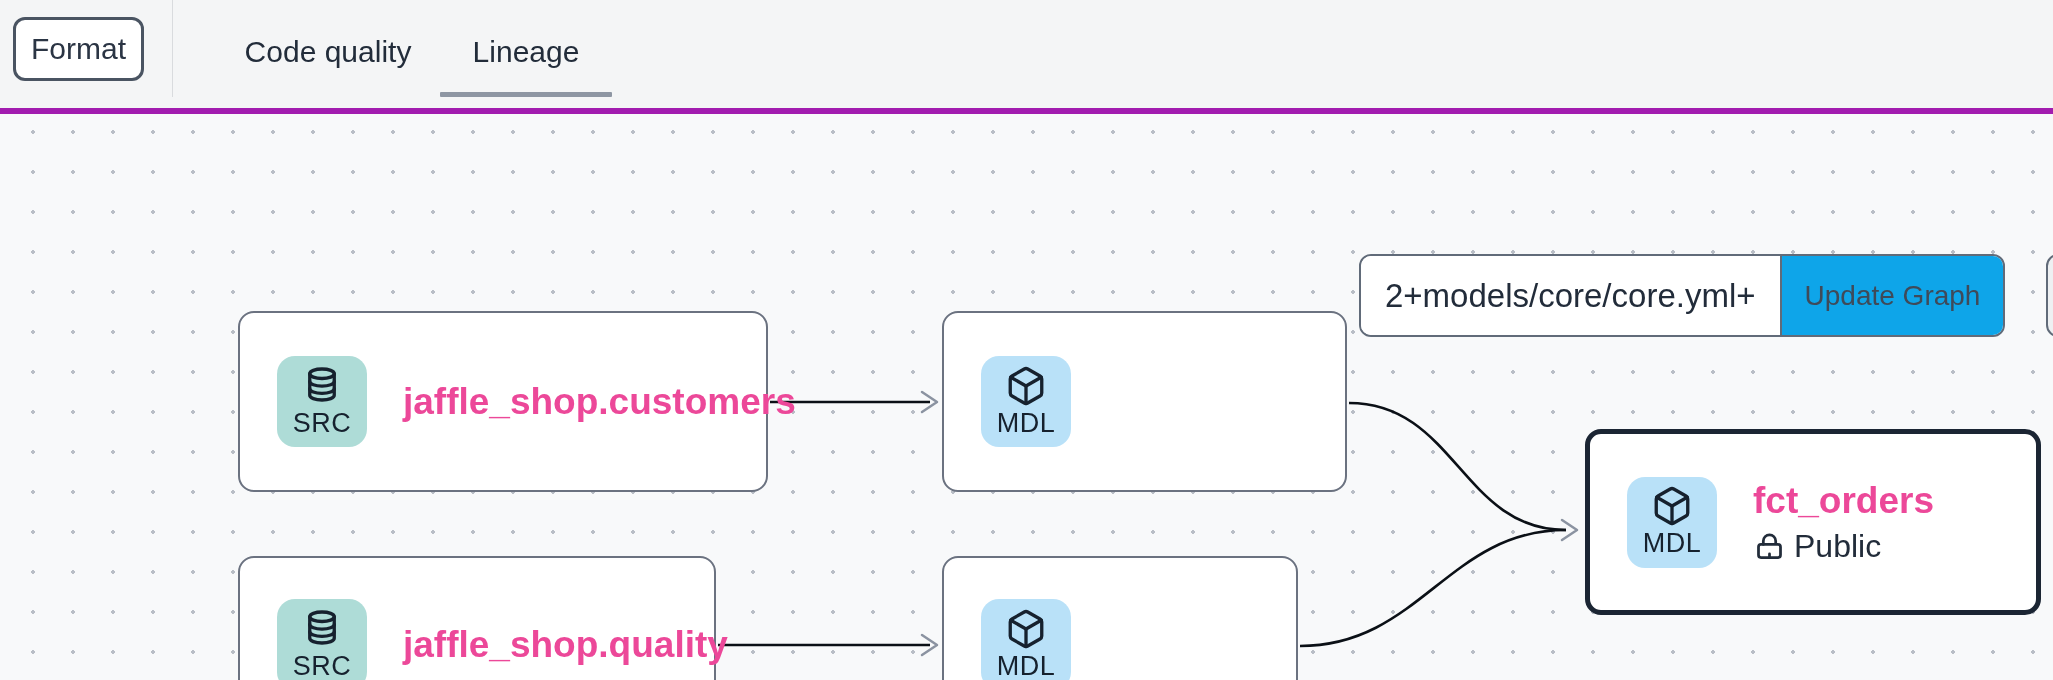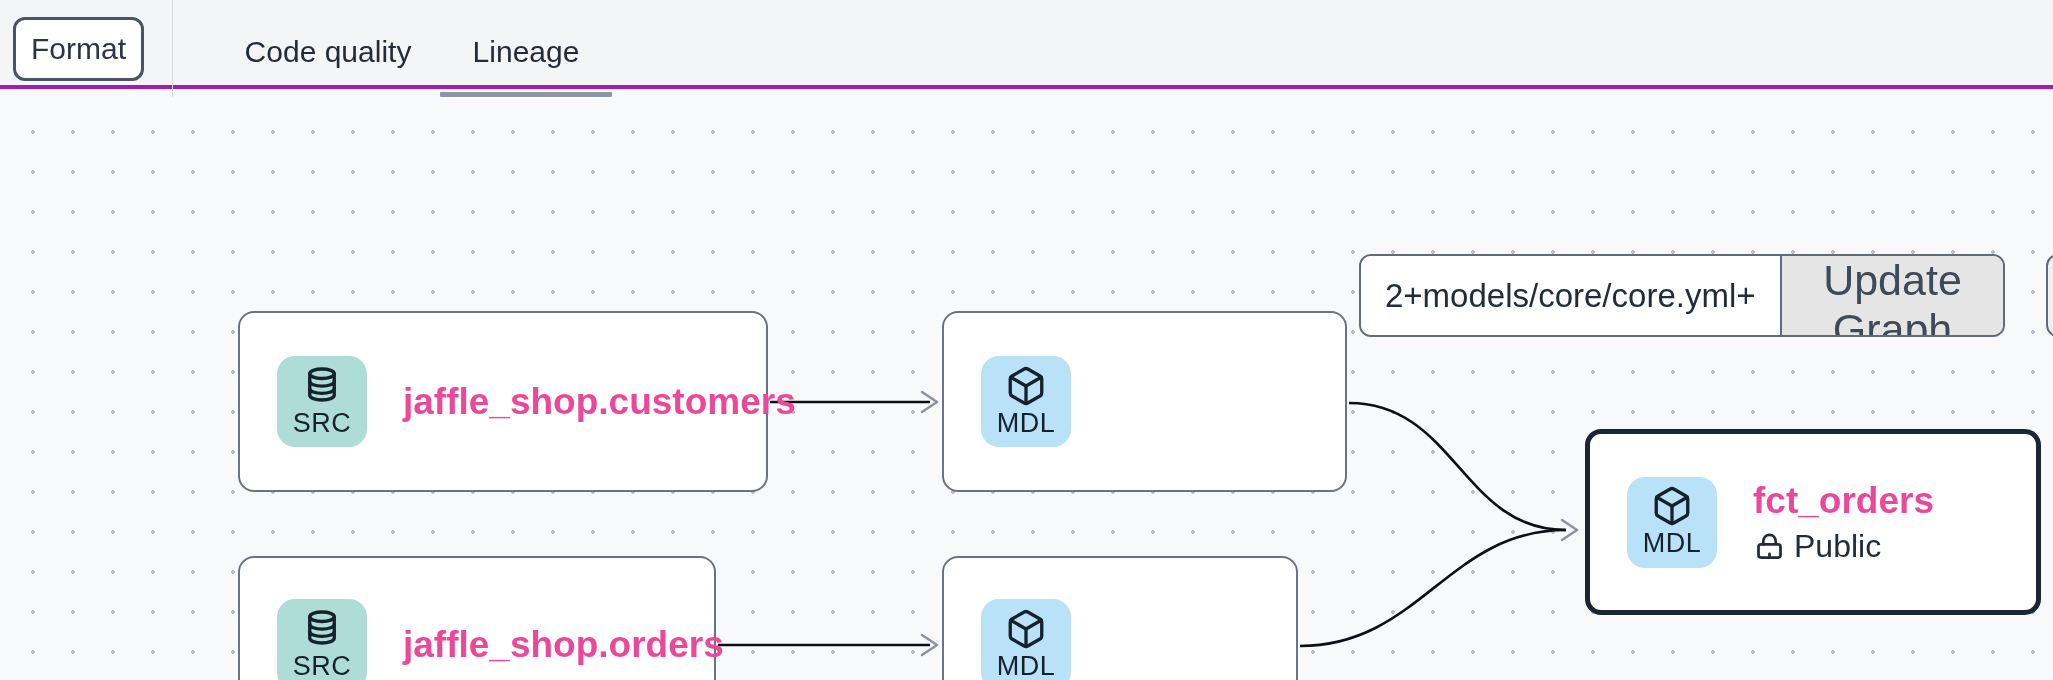--- a/index.html
+++ b/index.html
@@ -6,23 +6,23 @@
   html, body { width: 2053px; height: 680px; overflow: hidden; }
   body {
     font-family: "Liberation Sans", "DejaVu Sans", sans-serif;
     color: #1c2634;
     background: var(--canvas-bg, #f8f9fa);
     position: relative;
   }
 
   
   .topbar {
-    position: absolute; left: 0; top: 0; width: 2053px; height: 89px;
+    position: absolute; left: 0; top: 0; width: 2053px; height: 114px;
     background: var(--topbar-bg, #f4f5f6);
-    border-bottom: 4px solid #a21caf;
+    border-bottom: 6px solid #a21caf;
     z-index: 5;
   }
   .format-btn {
     position: absolute; left: 13px; top: 17px; width: 131px; height: 64px;
     background: #ffffff; border: 3px solid #4a5462; border-radius: 12px;
     font-size: 30px; color: #2b3544; font-family: inherit;
     display: flex; align-items: center; justify-content: center;
     cursor: pointer;
   }
   .topbar-divider {
@@ -88,22 +88,22 @@
     border: 2.5px solid #616b79; border-radius: 12px;
     display: flex; overflow: hidden; z-index: 4; background: #ffffff;
   }
   .selector-input {
     width: 419px; height: 100%; border: none; outline: none;
     background: #ffffff; padding: 0 24px;
     font-size: 33px; color: #222c3a; font-family: inherit;
   }
   .selector-btn {
     flex: 1; border: none; border-left: 2.5px solid #616b79;
-    background: #e5e5e5; color: #3f4a59;
-    font-size: 43px; font-family: inherit; cursor: pointer;
+    background: #0ea5e9; color: #3f4a59;
+    font-size: 28px; font-family: inherit; cursor: pointer;
   }
   .partial-btn {
     position: absolute; left: 2046px; top: 157px; width: 60px; height: 83px;
     border: 2.5px solid #616b79; border-radius: 12px; background: #eef0f2; z-index: 4;
   }
 </style>
 </head>
 <body>
 
 <div class="topbar">
@@ -156,21 +156,21 @@
   <div class="node" id="node-2">
     <div class="badge src">
       <svg viewBox="0 0 24 24">
         <ellipse cx="12" cy="5" rx="7" ry="2.7"></ellipse>
         <path d="M5 5v12.3c0 1.5 3.13 2.7 7 2.7s7-1.2 7-2.7V5"></path>
         <path d="M5 9.4c0 1.5 3.13 2.7 7 2.7s7-1.2 7-2.7"></path>
         <path d="M5 13.5c0 1.5 3.13 2.7 7 2.7s7-1.2 7-2.7"></path>
       </svg>
       <div class="badge-type">SRC</div>
     </div>
-    <div class="node-label">jaffle_shop.orders</div>
+    <div class="node-label">jaffle_shop.quality</div>
   </div>
 
   <div class="node" id="node-3">
     <div class="badge mdl">
       <svg viewBox="0 0 24 24">
         <path d="M21 8a2 2 0 0 0-1-1.73l-7-4a2 2 0 0 0-2 0l-7 4A2 2 0 0 0 3 8v8a2 2 0 0 0 1 1.73l7 4a2 2 0 0 0 2 0l7-4A2 2 0 0 0 21 16Z"></path>
         <path d="m3.3 7 8.7 5 8.7-5"></path>
         <path d="M12 22V12"></path>
       </svg>
       <div class="badge-type">MDL</div>

